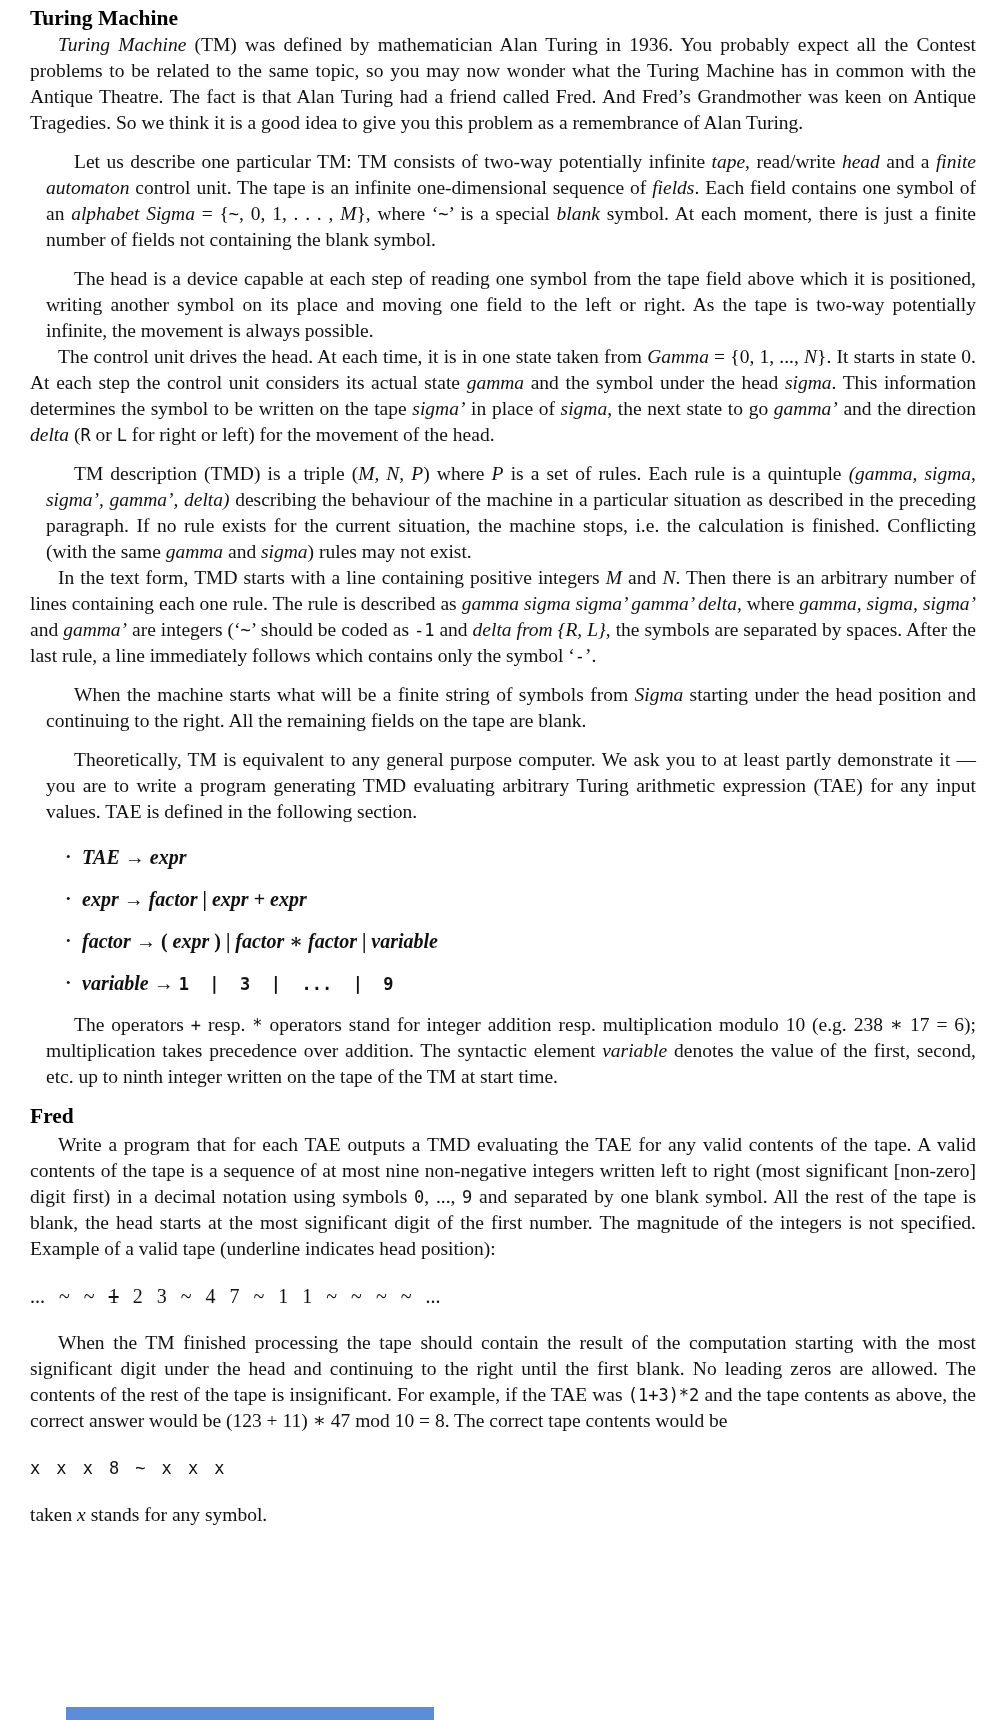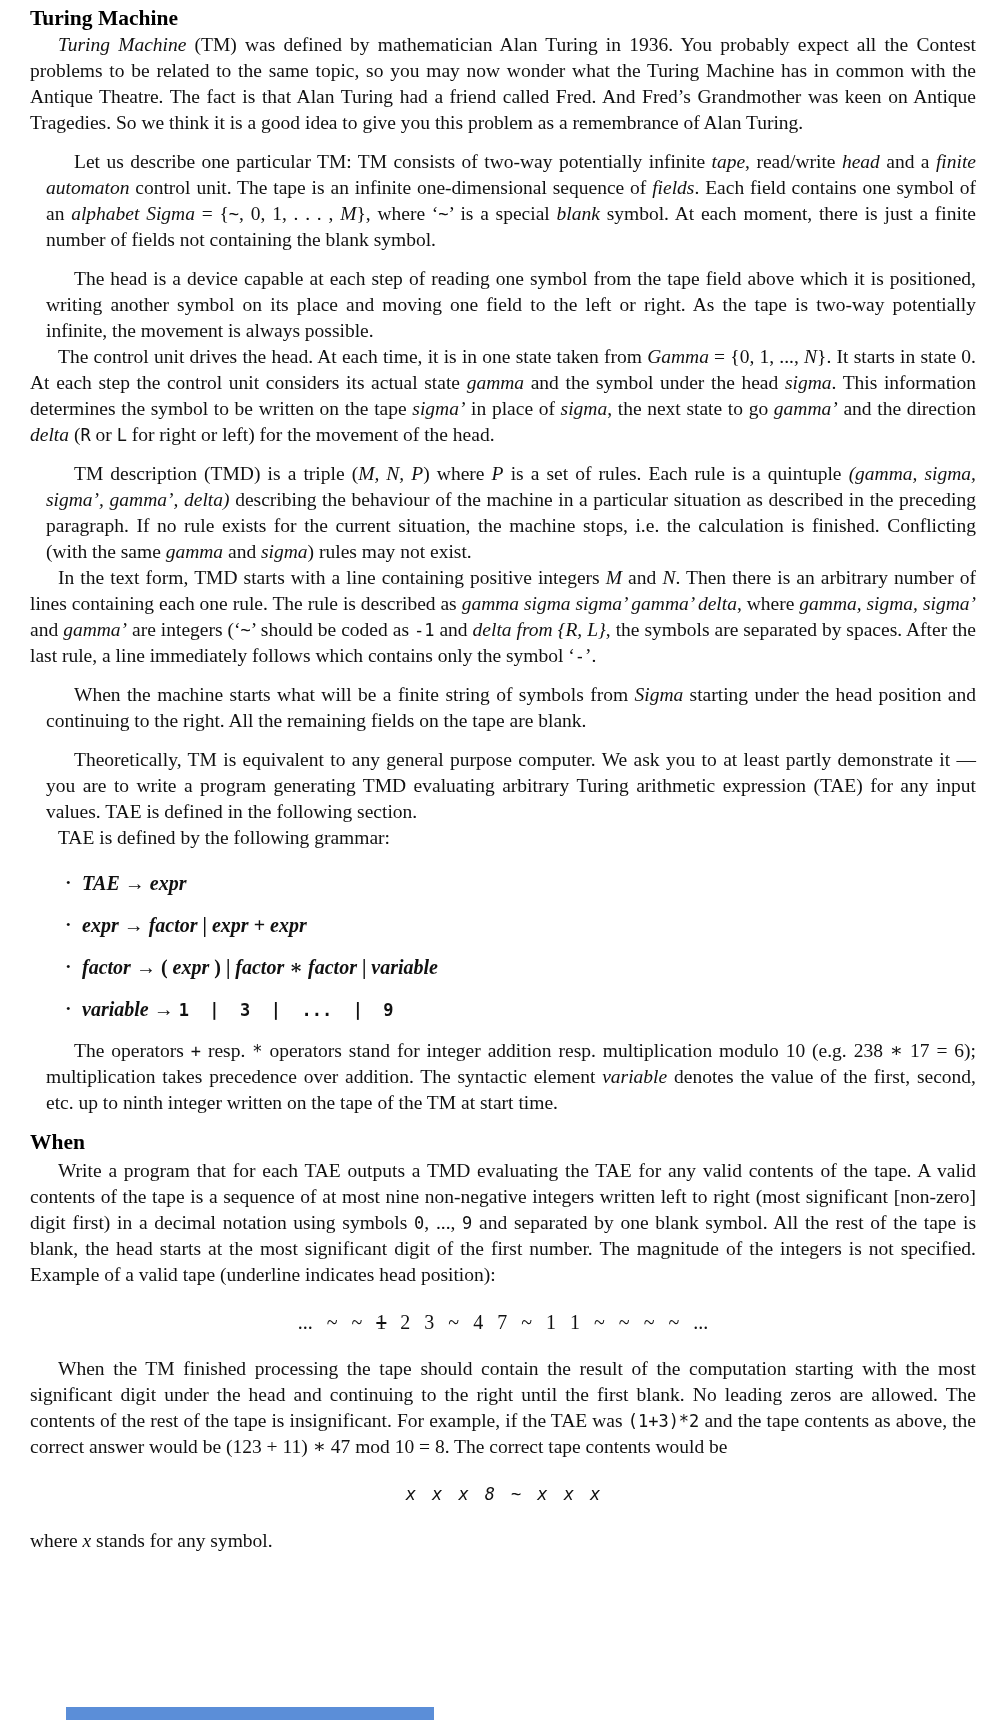--- a/index.html
+++ b/index.html
@@ -23,23 +23,23 @@
   .seg-it { font-style: italic; }
   .seg-tt {
     font-family: "DejaVu Sans Mono", "Liberation Mono", monospace;
     font-size: 17px; white-space: pre-wrap;
   }
   .seg-st { text-decoration: line-through; }
   .bullets { margin: 19px 0 5px 0; }
   .bullet-item { position: relative; padding-left: 52px; margin: 15px 0; text-align: left; }
   .bullet-dot { position: absolute; left: 36px; top: 0; font-size: 13px; line-height: 26px; }
   .bullet-text { font-size: 20px; font-weight: bold; }
-  .center { text-align: center; margin: 21px 0; text-indent: 0; }
+  .center { text-align: left; margin: 21px 0; text-indent: 0; }
   .tape { word-spacing: 0.45em; font-size: 20px; }
-  .xline { word-spacing: 0.30em; font-style: italic; }
+  .xline { word-spacing: 0.30em; }
   .footer-bar {
     position: absolute; left: 66px; bottom: 0;
     width: 368px; height: 13px;
   }
 </style>
 </head>
 <body>
 
 <div class="doc">
 
@@ -55,21 +55,20 @@
 
   <p class="ind gap"><span class="seg-rm">TM description (TMD) is a triple (</span><span class="seg-it">M, N, P</span><span class="seg-rm">) where </span><span class="seg-it">P</span><span class="seg-rm"> is a set of rules. Each rule is a quintuple </span><span class="seg-it">(gamma, sigma, sigma’, gamma’, delta)</span><span class="seg-rm"> describing the behaviour of the machine in a particular situation as described in the preceding paragraph. If no rule exists for the current situation, the machine stops, i.e. the calculation is finished. Conflicting (with the same </span><span class="seg-it">gamma</span><span class="seg-rm"> and </span><span class="seg-it">sigma</span><span class="seg-rm">) rules may not exist.</span></p>
 
   <p class="ind"><span class="seg-rm">In the text form, TMD starts with a line containing positive integers </span><span class="seg-it">M</span><span class="seg-rm"> and </span><span class="seg-it">N</span><span class="seg-rm">. Then there is an arbitrary number of lines containing each one rule. The rule is described as </span><span class="seg-it">gamma sigma sigma’ gamma’ delta</span><span class="seg-rm">, where </span><span class="seg-it">gamma, sigma, sigma’</span><span class="seg-rm"> and </span><span class="seg-it">gamma’</span><span class="seg-rm"> are integers (‘</span><span class="seg-tt">~</span><span class="seg-rm">’ should be coded as </span><span class="seg-tt">-1</span><span class="seg-rm"> and </span><span class="seg-it">delta from {R, L}</span><span class="seg-rm">, the symbols are separated by spaces. After the last rule, a line immediately follows which contains only the symbol ‘</span><span class="seg-tt">-</span><span class="seg-rm">’.</span></p>
 
   <p class="ind gap"><span class="seg-rm">When the machine starts what will be a finite string of symbols from </span><span class="seg-it">Sigma</span><span class="seg-rm"> starting under the head position and continuing to the right. All the remaining fields on the tape are blank.</span></p>
 
   <p class="ind gap"><span class="seg-rm">Theoretically, TM is equivalent to any general purpose computer. We ask you to at least partly demonstrate it — you are to write a program generating TMD evaluating arbitrary Turing arithmetic expression (TAE) for any input values. TAE is defined in the following section.</span></p>
 
 
-  <p class="ind"><span class="seg-rm">TAE is defined by the following grammar:</span></p>
 
   <div class="bullets">
     <div class="bullet-item">
       <span class="bullet-dot">•</span>
       <span class="bullet-text"><span class="seg-it">TAE</span><span class="seg-rm"> → </span><span class="seg-it">expr</span></span>
     </div>
     <div class="bullet-item">
       <span class="bullet-dot">•</span>
       <span class="bullet-text"><span class="seg-it">expr</span><span class="seg-rm"> → </span><span class="seg-it">factor</span><span class="seg-rm"> | </span><span class="seg-it">expr</span><span class="seg-rm"> + </span><span class="seg-it">expr</span></span>
     </div>
@@ -78,27 +77,27 @@
       <span class="bullet-text"><span class="seg-it">factor</span><span class="seg-rm"> → ( </span><span class="seg-it">expr</span><span class="seg-rm"> ) | </span><span class="seg-it">factor</span><span class="seg-rm"> ∗ </span><span class="seg-it">factor</span><span class="seg-rm"> | </span><span class="seg-it">variable</span></span>
     </div>
     <div class="bullet-item">
       <span class="bullet-dot">•</span>
       <span class="bullet-text"><span class="seg-it">variable</span><span class="seg-rm"> → </span><span class="seg-tt">1  |  3  |  ...  |  9</span></span>
     </div>
   </div>
 
   <p class="ind gap"><span class="seg-rm">The operators </span><span class="seg-tt">+</span><span class="seg-rm"> resp. </span><span class="seg-tt">*</span><span class="seg-rm"> operators stand for integer addition resp. multiplication modulo 10 (e.g. 238 ∗ 17 = 6); multiplication takes precedence over addition. The syntactic element </span><span class="seg-it">variable</span><span class="seg-rm"> denotes the value of the first, second, etc. up to ninth integer written on the tape of the TM at start time.</span></p>
 
-  <h2>When</h2>
+  <h2>Fred</h2>
 
   <p class="ind"><span class="seg-rm">Write a program that for each TAE outputs a TMD evaluating the TAE for any valid contents of the tape. A valid contents of the tape is a sequence of at most nine non-negative integers written left to right (most significant [non-zero] digit first) in a decimal notation using symbols </span><span class="seg-tt">0</span><span class="seg-rm">, ..., </span><span class="seg-tt">9</span><span class="seg-rm"> and separated by one blank symbol. All the rest of the tape is blank, the head starts at the most significant digit of the first number. The magnitude of the integers is not specified. Example of a valid tape (underline indicates head position):</span></p>
 
   <div class="center tape"><span class="seg-rm">... ~ ~ </span><span class="seg-st">1</span><span class="seg-rm"> 2 3 ~ 4 7 ~ 1 1 ~ ~ ~ ~ ...</span></div>
 
   <p class="ind"><span class="seg-rm">When the TM finished processing the tape should contain the result of the computation starting with the most significant digit under the head and continuing to the right until the first blank. No leading zeros are allowed. The contents of the rest of the tape is insignificant. For example, if the TAE was </span><span class="seg-tt">(1+3)*2</span><span class="seg-rm"> and the tape contents as above, the correct answer would be (123 + 11) ∗ 47 mod 10 = 8. The correct tape contents would be</span></p>
 
   <div class="center xline"><span class="seg-tt">x x x 8 ~ x x x</span></div>
 
-  <p><span class="seg-rm">where </span><span class="seg-it">x</span><span class="seg-rm"> stands for any symbol.</span></p>
+  <p><span class="seg-rm">taken </span><span class="seg-it">x</span><span class="seg-rm"> stands for any symbol.</span></p>
 
 </div>
 
 <div class="footer-bar" style="background: rgb(91, 142, 216);"></div>
 
 </body></html>

